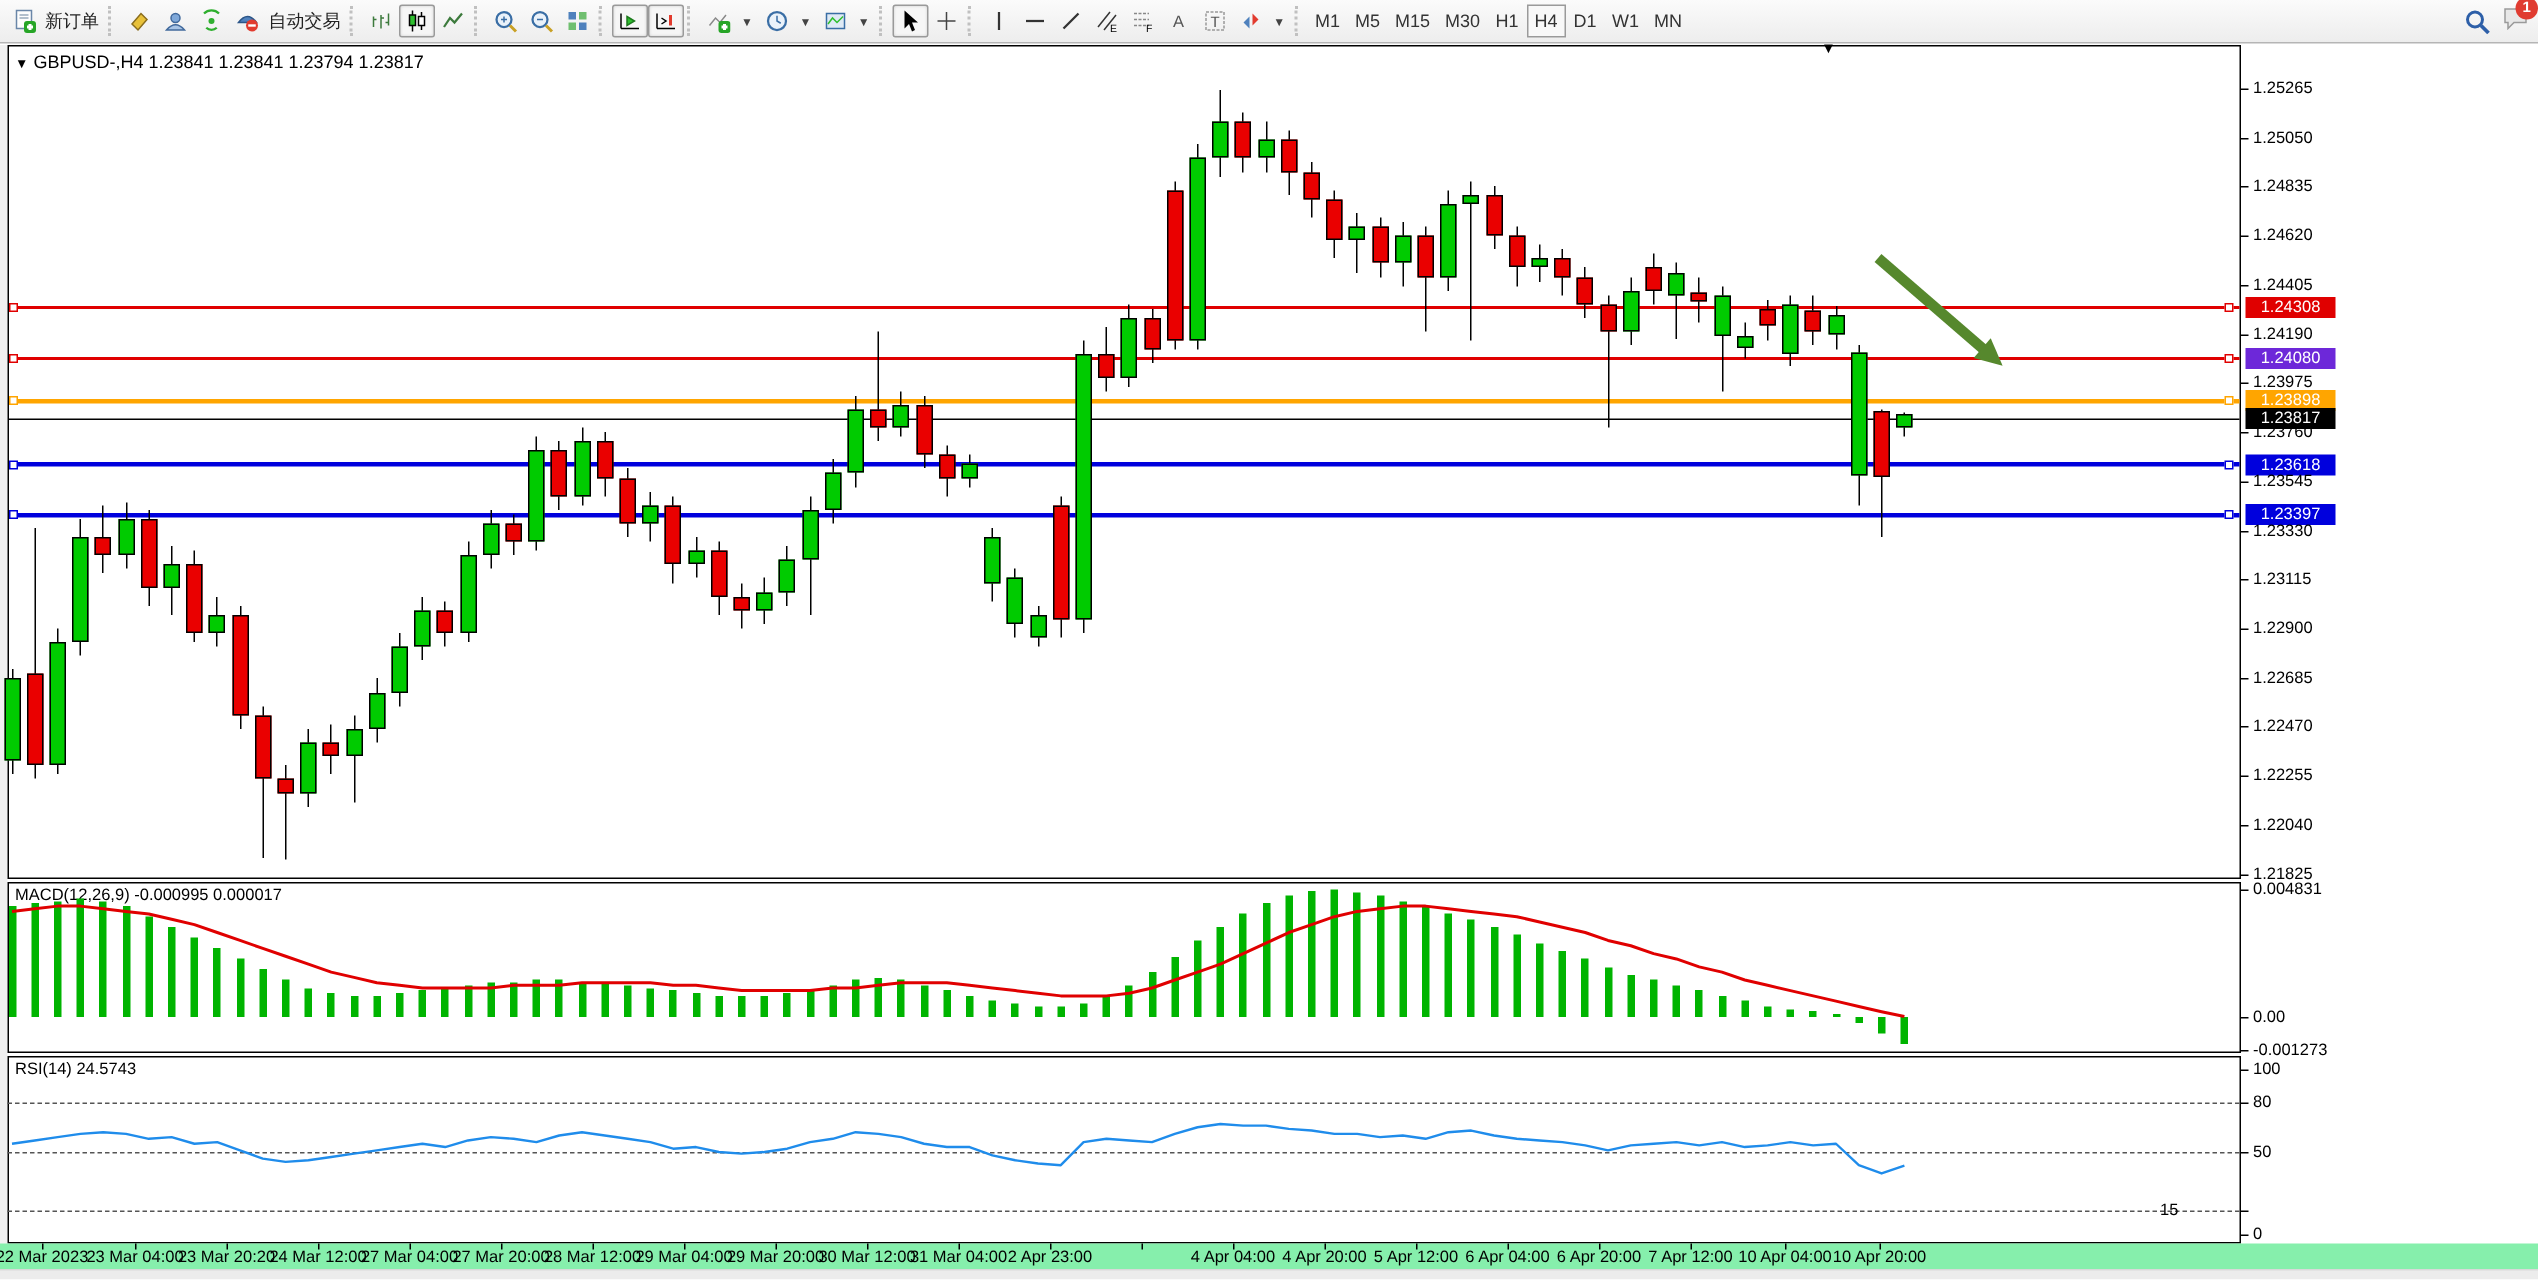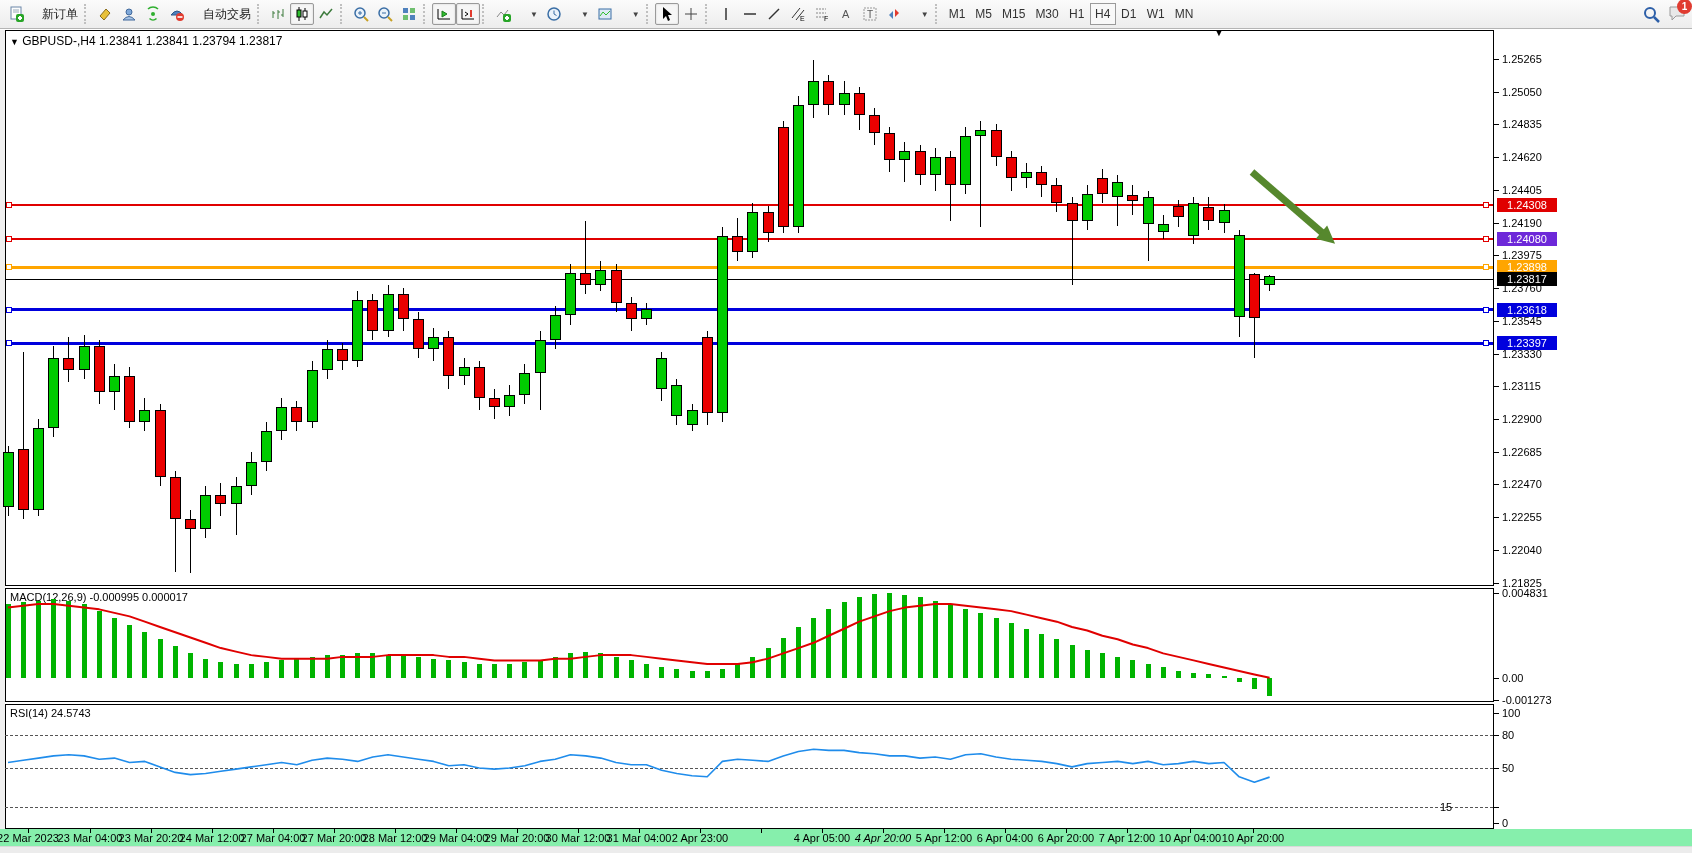--- a/index.html
+++ b/index.html
@@ -5,21 +5,21 @@
   html,body{margin:0;padding:0;background:#fff;}
   #app{position:relative;width:1692px;height:853px;overflow:hidden;
        font-family:"Liberation Sans",sans-serif;background:#fff;}
   
   #toolbar{position:absolute;left:0;top:0;width:1692px;height:29px;
            background:linear-gradient(#fbfbfb,#ededed);border-bottom:1px solid #b5b5b5;
            display:flex;align-items:center;padding-left:4px;box-sizing:border-box;}
   .tb-handle{width:5px;height:20px;margin:0 2px;border-left:2px dotted #c0c0c0;}
   .tb-btn{height:22px;min-width:24px;display:flex;align-items:center;justify-content:center;
           padding:0 3px;border:1px solid transparent;border-radius:2px;box-sizing:border-box;
-          font-size:12px;color:#222;cursor:default;gap:18px;white-space:nowrap;}
+          font-size:12px;color:#222;cursor:default;gap:6px;white-space:nowrap;}
   .tb-btn.pressed{background:#f6f6f6;border:1px solid #9a9a9a;box-shadow:inset 0 0 2px #cfcfcf;}
   .tb-btn svg{display:block;}
   .tb-caret{font-size:8px;color:#444;margin-left:1px;}
   .tf-btn{height:22px;min-width:26px;display:flex;align-items:center;justify-content:center;
           font-size:12px;color:#333;border:1px solid transparent;box-sizing:border-box;padding:0 4px;}
   .tf-btn.active{background:#f8f8f8;border:1px solid #9a9a9a;}
   #tb-right{position:absolute;right:6px;top:0;height:29px;display:flex;align-items:center;gap:8px;}
   #chat-badge{position:absolute;right:-6px;top:-6px;width:15px;height:15px;border-radius:50%;
               background:#e03c31;color:#fff;font-size:10px;font-weight:bold;
               display:flex;align-items:center;justify-content:center;}
@@ -284,23 +284,23 @@
       <div class="time-label" style="left: 517px;">29 Mar 20:00</div>
       <div class="time-tick" style="left: 578px;"></div>
       <div class="time-label" style="left: 578px;">30 Mar 12:00</div>
       <div class="time-tick" style="left: 639px;"></div>
       <div class="time-label" style="left: 639px;">31 Mar 04:00</div>
       <div class="time-tick" style="left: 700px;"></div>
       <div class="time-label" style="left: 700px;">2 Apr 23:00</div>
       <div class="time-tick" style="left: 761px;"></div>
       <div class="time-label" style="left: 749px; margin-top: 32px;">3 Apr 12:00</div>
       <div class="time-tick" style="left: 822px;"></div>
-      <div class="time-label" style="left: 822px;">4 Apr 05:00</div>
+      <div class="time-label" style="left: 822px;">4 Apr 04:00</div>
       <div class="time-tick" style="left: 883px;"></div>
-      <div class="time-label" style="left: 883px; font-style: italic;">4 Apr 20:00</div>
+      <div class="time-label" style="left: 883px;">4 Apr 20:00</div>
       <div class="time-tick" style="left: 944px;"></div>
       <div class="time-label" style="left: 944px;">5 Apr 12:00</div>
       <div class="time-tick" style="left: 1005px;"></div>
       <div class="time-label" style="left: 1005px;">6 Apr 04:00</div>
       <div class="time-tick" style="left: 1066px;"></div>
       <div class="time-label" style="left: 1066px;">6 Apr 20:00</div>
       <div class="time-tick" style="left: 1127px;"></div>
       <div class="time-label" style="left: 1127px;">7 Apr 12:00</div>
       <div class="time-tick" style="left: 1190px;"></div>
       <div class="time-label" style="left: 1190px;">10 Apr 04:00</div>

